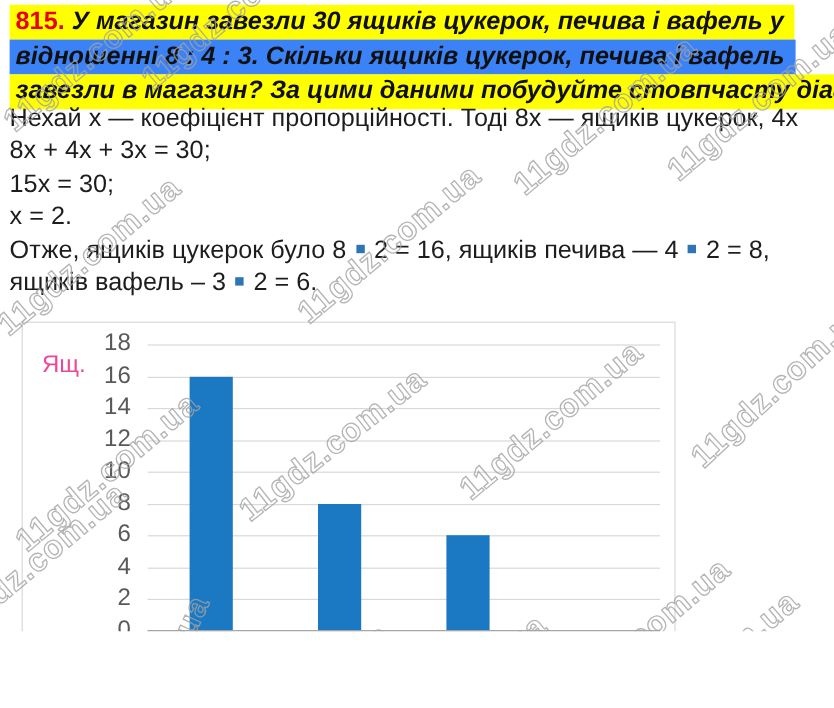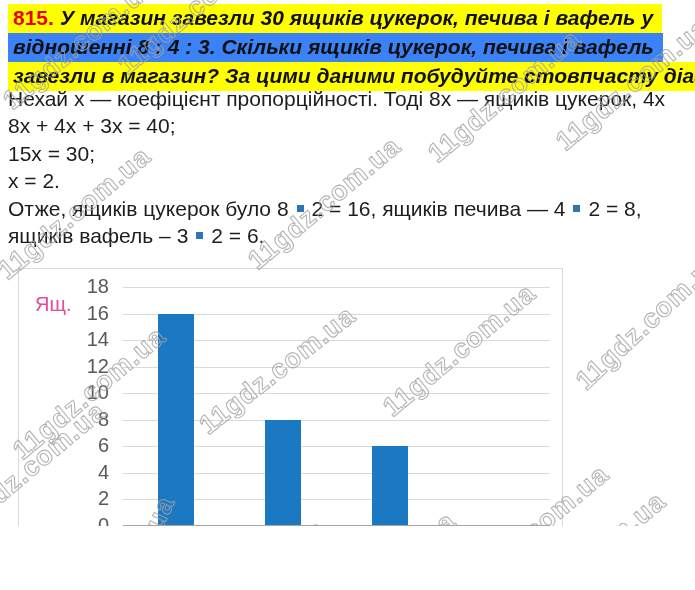--- a/index.html
+++ b/index.html
@@ -49,21 +49,21 @@
     <div class="p-line">
       <span class="p-hl" style="background: #3b82f6;">відношенні 8 : 4 : 3. Скільки ящиків цукерок, печива і вафель</span>
     </div>
     <div class="p-line">
       <span class="p-hl" style="background: rgb(255, 255, 0);">завезли в магазин? За цими даними побудуйте стовпчасту діаграму.</span>
     </div>
   </div>
 
   <div class="solution" id="solution">
       <div class="s-line"><span>Нехай х — коефіцієнт пропорційності. Тоді 8х — ящиків цукерок, 4х</span></div>
-      <div class="s-line"><span>8х + 4х + 3х = 40;</span></div>
+      <div class="s-line"><span>8х + 4х + 3х = 30;</span></div>
       <div class="s-line"><span>15х = 30;</span></div>
       <div class="s-line"><span>х = 2.</span></div>
       <div class="s-line"><span>Отже, ящиків цукерок було 8</span><span class="dot" style="background: rgb(46, 117, 182);"></span><span>2 = 16, ящиків печива — 4</span><span class="dot" style="background: rgb(46, 117, 182);"></span><span>2 = 8,</span></div>
       <div class="s-line"><span>ящиків вафель – 3</span><span class="dot" style="background: rgb(46, 117, 182);"></span><span>2 = 6.</span></div>
     </div>
 
   <div class="chart" id="chart" style="left: 18px; top: 268px; width: 545px; height: 303px; border: 1px solid rgb(217, 217, 217);">
       <div class="ticklab" style="left: 40px; width: 50px; top: 245px; color: rgb(89, 89, 89);">0</div>
       <div class="gridline" style="left: 104px; width: 427px; top: 230.444px; background: rgb(217, 217, 217);"></div>
       <div class="ticklab" style="left: 40px; width: 50px; top: 218.444px; color: rgb(89, 89, 89);">2</div>

